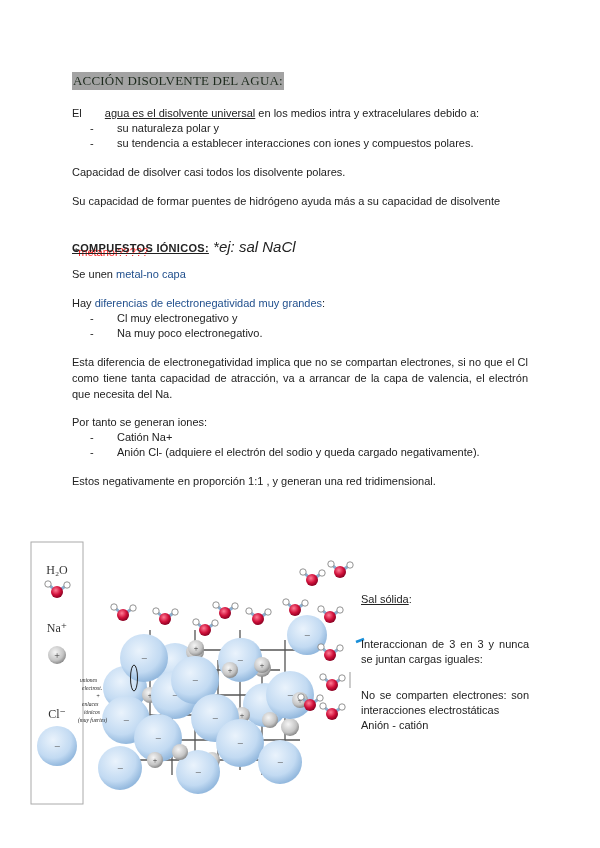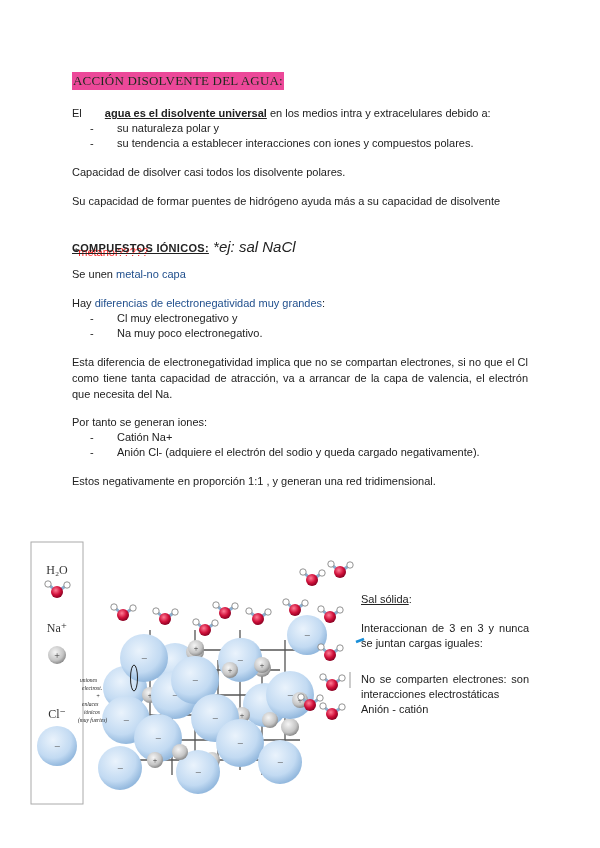--- a/index.html
+++ b/index.html
@@ -1,24 +1,24 @@
 <!DOCTYPE html>
 <html><head>
   <meta charset="utf-8">
   <style>
     html, body { margin: 0; padding: 0; background: #ffffff; }
     body { width: 600px; height: 848px; position: relative; overflow: hidden;
            font-family: "Liberation Sans", "DejaVu Sans", sans-serif; font-size: 11px; color: #222; }
     .abs { position: absolute; }
     .title { left: 72px; top: 72px; font-family: "Liberation Serif", "DejaVu Serif", serif;
-             font-size: 13px; background: #ec4899; color: #1d2a1d; padding: 1px 1px; letter-spacing: 0.2px; }
+             font-size: 13px; background: #a3a3a3; color: #1d2a1d; padding: 1px 1px; letter-spacing: 0.2px; }
     .line { white-space: nowrap; }
     .bul { padding-left: 18px; }
     .bul::before { content: "-"; display: inline-block; width: 27px; }
-    .b-u { font-weight: bold; text-decoration: underline; padding-left: 20px; }
+    .b-u { font-weight: normal; text-decoration: underline; padding-left: 20px; }
     .red { color: #ff2020; }
     .blue { color: #1f4e8c; }
     .h2 { font-weight: bold; text-decoration: underline; font-size: 11px; letter-spacing: 0.3px; }
     .it { font-style: italic; font-size: 15px; }
     .just { text-align: justify; width: 456px; line-height: 16px; }
     .side p { margin: 0; }
     svg text { font-family: "Liberation Serif", "DejaVu Serif", serif; }
   </style>
 </head>
 <body>
@@ -188,16 +188,16 @@
     <text x="78" y="202" font-size="5.5">(muy fuertes)</text>
     <ellipse cx="134" cy="158" rx="3.5" ry="13" fill="none" stroke="#222" stroke-width="1"></ellipse>
   </g>
 
   <line x1="356" y1="122" x2="364" y2="119" stroke="#1a8fd8" stroke-width="2.5"></line>
   <line x1="350" y1="152" x2="350" y2="168" stroke="#999" stroke-width="1"></line>
 </svg>
 
 <div class="abs side" style="left:361px; top:592px; width:168px; line-height:15px;">
   <p><span style="text-decoration:underline;">Sal sólida</span><span>:</span></p>
-  <p style="margin-top:14px; text-align:justify;">Interaccionan de 3 en 3 y nunca se juntan cargas iguales:</p>
+  <p style="margin-top:30px; text-align:justify;">Interaccionan de 3 en 3 y nunca se juntan cargas iguales:</p>
   <p style="margin-top:21px; text-align:justify;">No se comparten electrones: son interacciones electrostáticas</p>
   <p style="">Anión - catión</p>
 </div>
 
 </body></html>

